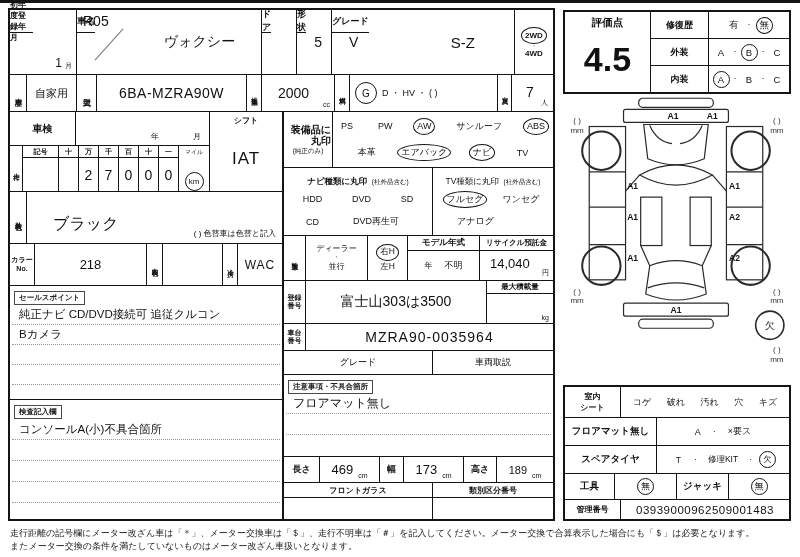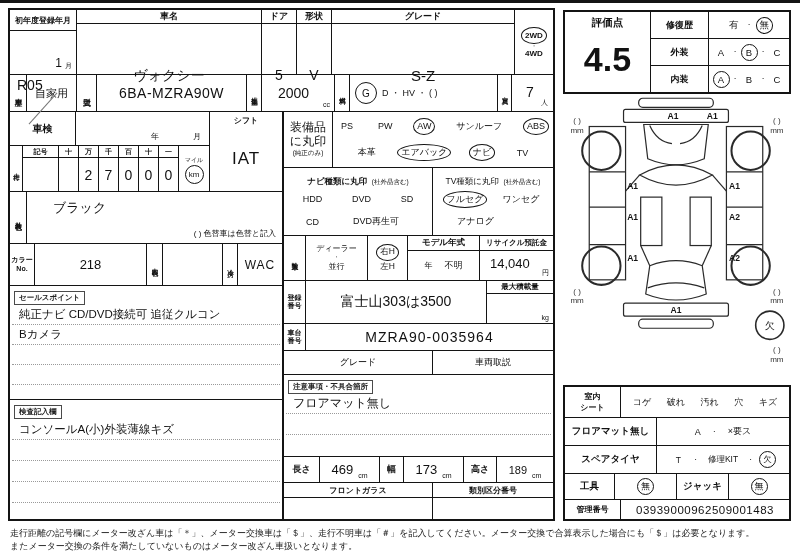--- a/index.html
+++ b/index.html
@@ -24,21 +24,21 @@
   .v { writing-mode:vertical-rl; text-orientation:upright; font-size:7.5px; font-weight:700; letter-spacing:1px; }
   .lbl2 { font-size:7px; font-weight:700; text-align:center; line-height:1.2; }
   .mk { display:inline-flex; align-items:center; justify-content:center; min-width:17px; height:17px; padding:0 3px; border:1.6px solid transparent; border-radius:50%; }
   .mk.circled { border-color:#141414; }
   .tag { display:inline-block; border:1px solid #4a4a4a; font-size:7.5px; font-weight:700; padding:1px 4px; margin:3px 0 0 4px; color:#222; }
   .dotrow { border-bottom:1px dotted #9a9a9a; display:flex; align-items:center; }
   .note-txt { font-size:11.5px; padding-left:7px; }
 
   
   .rowAB { height:65px; }
-  .hcol { display:flex; flex-direction:column;gap:43px; }
+  .hcol { display:flex; flex-direction:row;gap:43px; }
   .hcol .hd { height:23px; border-bottom:1px solid #141414; display:flex; align-items:center; justify-content:center; }
   .hcol .vl { flex:1; display:flex; align-items:center; justify-content:center; }
   .rowC { height:37px; }
 
   .block2 { flex:1; display:flex; }
   .leftcol { width:274px; border-right:2px solid #141414; display:flex; flex-direction:column; }
   .midcol { flex:1; display:flex; flex-direction:column; }
 
   .regcell { position:relative; }
   .slash { position:absolute; left:12px; top:34px; width:42px; height:1px; background:#777; transform:rotate(-48deg); }
@@ -168,38 +168,38 @@
                   <div class="dv">0</div>
                 </div>
               <div class="digit-col br">
                   <div class="dh">十</div>
                   <div class="dv">0</div>
                 </div>
               <div class="digit-col br">
                   <div class="dh">一</div>
                   <div class="dv">0</div>
                 </div>
-              <div class="grow col" style="align-items:center;justify-content:center;padding-top:2px">
+              <div class="grow col" style="align-items:center;justify-content:space-between;padding-top:2px">
                 <span style="font-size:6px">マイル</span>
                 <span class="mk circled" style="font-size:8px;min-width:19px;height:19px">km</span>
               </div>
             </div>
           </div>
           <div class="grow col">
             <div style="font-size:8px;font-weight:700;text-align:center;padding-top:3px">シフト</div>
             <div class="grow c" style="font-size:17px;letter-spacing:1px">IAT</div>
           </div>
         </div>
 
         <div class="r bb" style="height:52px">
           <div class="br c" style="width:17px">
               <span class="v" style="font-size:7px">外装色</span>
             </div>
           <div class="grow" style="position:relative">
-            <span style="position:absolute;left:26px;top:7px;font-size:13px">ブラック</span>
+            <span style="position:absolute;left:26px;top:22px;font-size:16px">ブラック</span>
             <span style="position:absolute;right:6px;bottom:4px;font-size:8px">(        ) 色替車は色替と記入</span>
           </div>
         </div>
 
         <div class="r bb" style="height:42px">
           <div class="br c col" style="width:25px">
             <span class="lbl2">カラー</span>
             <span class="lbl2">No.</span>
           </div>
           <div class="br c val13" style="width:112px">218</div>
@@ -217,33 +217,33 @@
           <div><span class="tag">セールスポイント</span></div>
           <div class="dotrow note-txt" style="height:20px;margin:0 2px">純正ナビ CD/DVD接続可 追従クルコン</div>
           <div class="dotrow note-txt" style="height:20px;margin:0 2px">Bカメラ</div>
           <div class="dotrow" style="height:20px;margin:0 2px"></div>
           <div class="dotrow" style="height:20px;margin:0 2px"></div>
           <div class="grow"></div>
         </div>
 
         <div class="grow col">
           <div><span class="tag">検査記入欄</span></div>
-          <div class="dotrow note-txt" style="height:21px;margin:0 2px">コンソールA(小)外装薄線キズ</div>
+          <div class="dotrow note-txt" style="height:21px;margin:0 2px">コンソールA(小)不具合箇所</div>
           <div class="dotrow" style="height:21px;margin:0 2px"></div>
           <div class="dotrow" style="height:21px;margin:0 2px"></div>
           <div class="dotrow" style="height:21px;margin:0 2px"></div>
           <div class="grow"></div>
         </div>
       </div>
 
       <div class="midcol">
 
         <div class="r bb" style="height:56px">
           <div class="br col c" style="width:49px;padding:1px">
-            <span style="font-size:12px;font-weight:400;text-align:center;line-height:1.15">装備品に丸印</span>
+            <span style="font-size:10px;font-weight:700;text-align:right;line-height:1.15">装備品に丸印</span>
             <span style="font-size:6.5px">(純正のみ)</span>
           </div>
           <div class="grow col" style="justify-content:space-around;padding:1px 4px">
             <div class="r" style="justify-content:space-between;align-items:center">
               <span class="mk" style="font-size:9px">PS</span>
               <span class="mk" style="font-size:9px">PW</span>
               <span class="mk circled" style="font-size:9px">AW</span>
               <span class="mk" style="font-size:9px">サンルーフ</span>
               <span class="mk circled" style="font-size:9px">ABS</span>
             </div>

